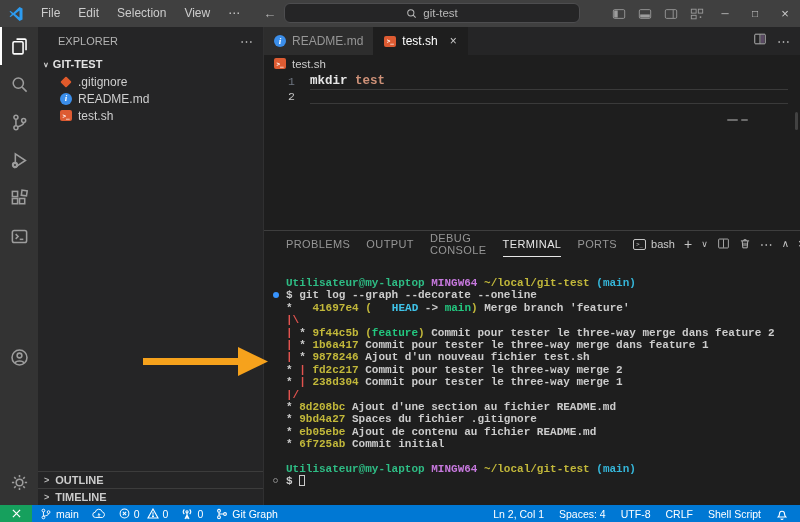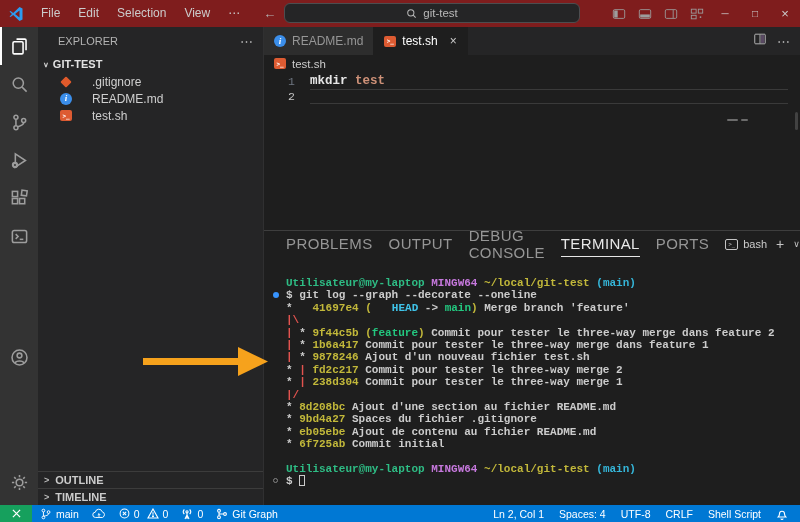--- a/index.html
+++ b/index.html
@@ -1,21 +1,21 @@
 <!DOCTYPE html>
 <html style="--t-w: #cccccc; --t-g: #2ebd85; --t-m: #c678dd; --t-y: #c2b83a; --t-c: #35b6d9; --t-r: #e2534f; --t-gb: #23c77f; --t-cb: #3fc3e8; --e-kw: #e6e6e6; --e-str: #ce9178; --sb-bg: #0078d4; --remote-bg: #16a05d; --arrow: #f6a21c;"><head>
 <meta charset="utf-8">
 <style>
   *{margin:0;padding:0;box-sizing:border-box;}
   html,body{width:800px;height:522px;overflow:hidden;background:#1e1e1e;
     font-family:"Liberation Sans",sans-serif;-webkit-font-smoothing:antialiased;}
   .app{position:relative;width:800px;height:522px;background:#1e1e1e;}
 
   
-  .titlebar{position:absolute;left:0;top:0;width:800px;height:27px;background:#7f1d1d;
+  .titlebar{position:absolute;left:0;top:0;width:800px;height:27px;background:#404040;
     display:flex;align-items:center;color:#cccccc;font-size:12px;}
   .logo{margin:0 8px 0 8px;display:flex;}
   .menus{display:flex;}
   .menu-item{padding:0 9px;line-height:27px;color:#cccccc;cursor:default;}
   .navarrows{display:flex;gap:10px;margin-left:14px;color:#b6b6b6;font-size:13px;}
   .cmdcenter{position:absolute;left:284px;top:3px;width:296px;height:20px;background:#252526;
     border:1px solid #4d4d4f;border-radius:6px;display:flex;align-items:center;justify-content:center;
     gap:6px;color:#b9b9b9;font-size:11.5px;}
   .tb-right{position:absolute;right:0;top:0;height:27px;display:flex;align-items:center;}
   .tb-ico{width:26px;height:27px;display:flex;align-items:center;justify-content:center;}
@@ -32,21 +32,21 @@
   .ai-bottom{margin-top:auto;margin-bottom:4px;}
 
   
   .sidebar{position:absolute;left:38px;top:27px;width:225px;height:478px;background:#252526;color:#cccccc;}
   .sb-head{height:28px;display:flex;align-items:center;padding:0 10px 0 20px;
     font-size:11px;color:#b3b3b3;}
   .sb-head .more{margin-left:auto;color:#c5c5c5;font-size:13px;}
   .sb-root{height:18px;display:flex;align-items:center;font-size:11px;font-weight:bold;
     color:#e3e3e3;padding-left:5px;gap:4px;}
   .sb-root .chev{font-size:8px;color:#cccccc;transform:scaleY(.9);}
-  .file-row{height:17px;display:flex;align-items:center;gap:20px;padding-left:22px;font-size:12px;color:#cfcfcf;}
+  .file-row{height:17px;display:flex;align-items:center;gap:6px;padding-left:22px;font-size:12px;color:#cfcfcf;}
   .fi{display:inline-flex;align-items:center;justify-content:center;flex:0 0 auto;}
   .fi-shell{width:12px;height:11px;background:#dd5b32;border-radius:2px;color:#fff;
     font-family:"DejaVu Sans Mono",monospace;font-size:6px;font-weight:bold;line-height:1;}
   .fi-info{width:12px;height:12px;background:#3b8eea;border-radius:50%;color:#fff;
     font-family:"Liberation Serif",serif;font-style:italic;font-size:9px;font-weight:bold;line-height:1;}
   .fi-git{width:8px;height:8px;background:#e05a2b;transform:rotate(45deg);border-radius:1px;margin:0 2px;}
   .sb-bottom{position:absolute;left:0;bottom:0;width:100%;}
   .sb-section{height:17px;border-top:1px solid #3c3c3c;display:flex;align-items:center;gap:6px;
     padding-left:6px;font-size:11px;font-weight:bold;color:#cccccc;}
   .sb-section .chev{font-size:9px;color:#bdbdbd;}
@@ -70,21 +70,21 @@
   .lbody{flex:1;white-space:pre;margin-right:12px;}
   .code-line.current .lbody{border-top:1px solid #3a3a3a;border-bottom:1px solid #3a3a3a;}
   .minimap{position:absolute;right:52px;top:47px;display:flex;gap:3px;}
   .minimap i{display:block;height:2px;background:#6b6b6b;border-radius:1px;}
   .ed-scroll{position:absolute;right:2px;top:40px;width:3px;height:18px;background:#424242;border-radius:2px;}
 
   
   .panel{position:absolute;left:0;top:203px;width:537px;height:275px;background:#1e1e1e;
     border-top:1px solid #3e3e3e;}
   .panel-head{height:26px;display:flex;align-items:center;padding-left:22px;}
-  .ptab{font-size:15px;letter-spacing:.4px;color:#969696;margin-right:16px;height:26px;
+  .ptab{font-size:11px;letter-spacing:.4px;color:#969696;margin-right:16px;height:26px;
     display:flex;align-items:center;border-bottom:1px solid transparent;}
   .ptab.active{color:#e7e7e7;border-bottom-color:#e7e7e7;}
   .panel-actions{margin-left:auto;display:flex;align-items:center;gap:9px;padding-right:14px;color:#c5c5c5;font-size:11px;}
   .shellbadge{display:flex;align-items:center;gap:5px;font-size:11px;color:#cccccc;}
   .termico{width:13px;height:11px;border:1px solid #c5c5c5;border-radius:2px;font-size:5.5px;
     display:flex;align-items:center;justify-content:center;color:#c5c5c5;
     font-family:"DejaVu Sans Mono",monospace;}
   .glyphbtn{font-size:12px;line-height:1;color:#c5c5c5;}
   .terminal{position:relative;height:249px;padding:20px 0 0 22px;
     font-family:"Liberation Mono","DejaVu Sans Mono",monospace;font-size:11px;line-height:12.4px;

